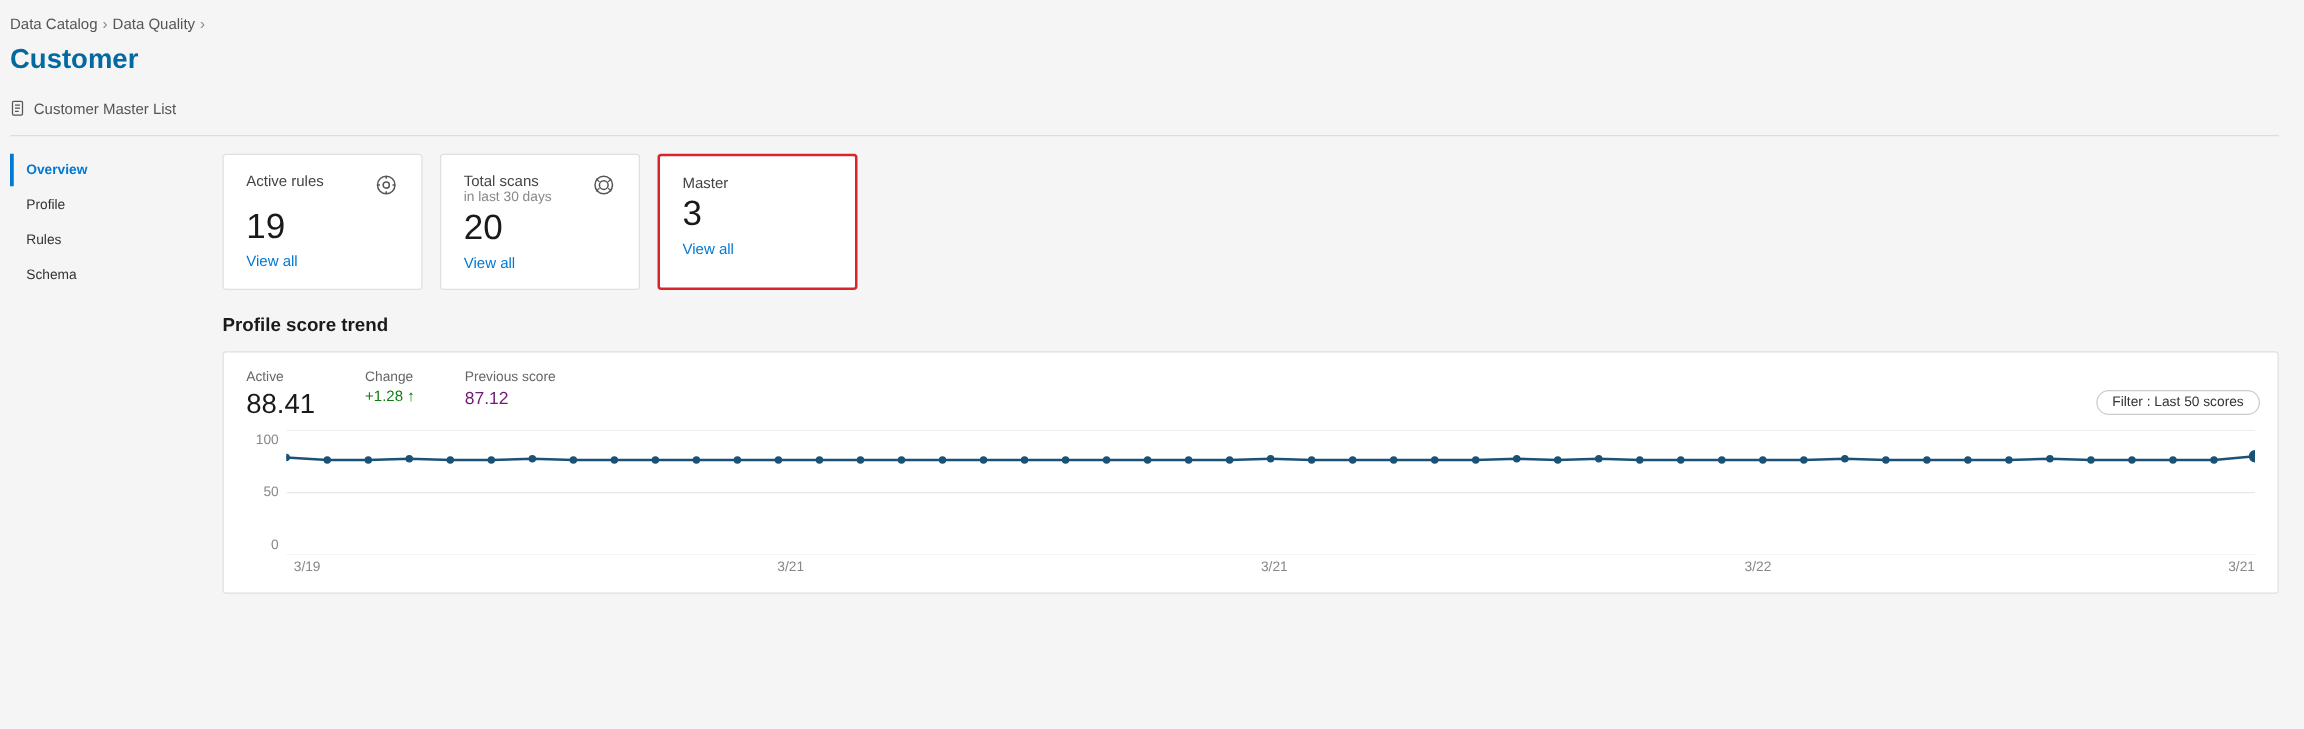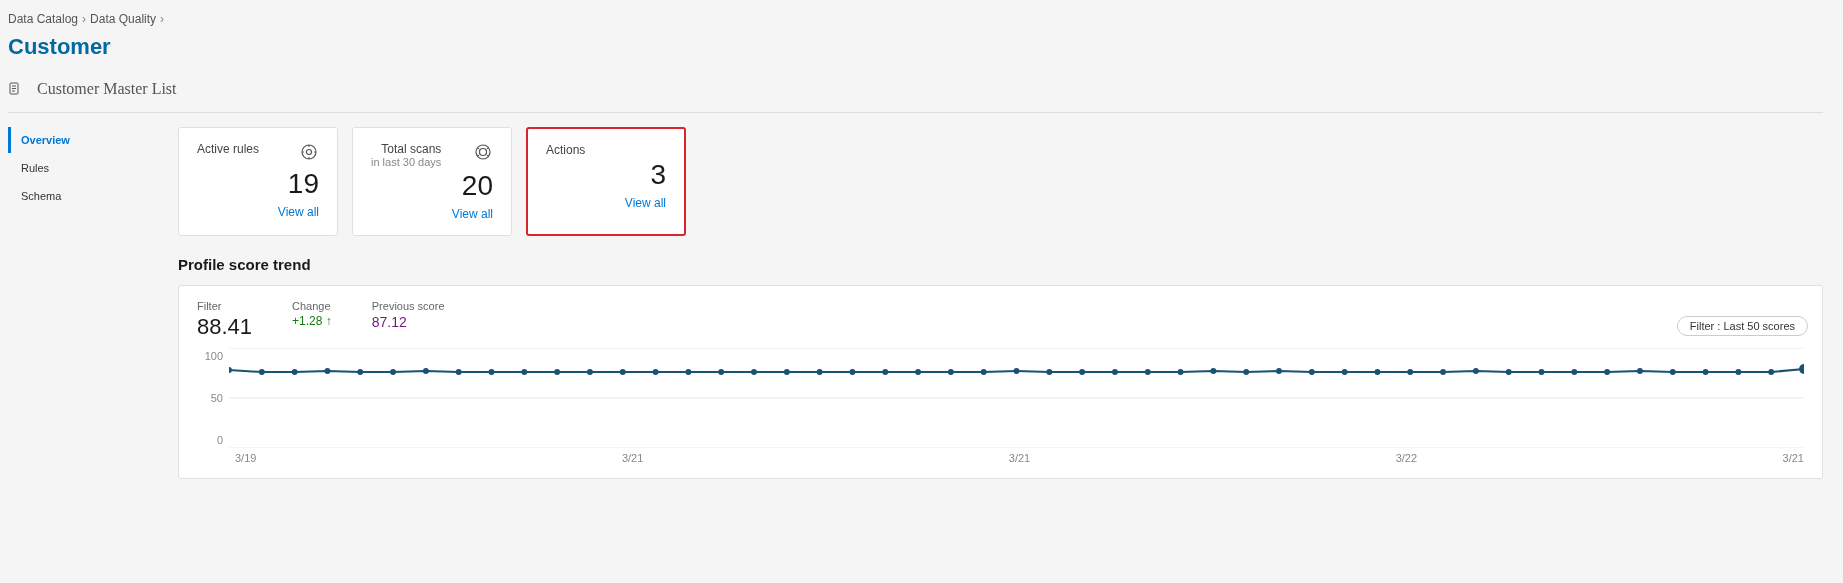--- a/index.html
+++ b/index.html
@@ -26,25 +26,24 @@
     .breadcrumb .sep { color: #888; }
     .page-title {
       font-size: 22px;
       font-weight: 600;
       color: #0369a1;
       margin-bottom: 20px;
     }
     .page-subtitle {
       display: flex;
       align-items: center;
-      gap: 15px;
-      font-size: 16px;
+      gap: 5px;
+      font-size: 12px;
       color: #555;
       margin-bottom: 14px;
-      font-family: Liberation Serif, serif;
     }
     .page-subtitle .doc-icon {
       width: 14px;
       height: 14px;
       display: inline-block;
     }
     .divider-line {
       border: none;
       border-top: 1px solid #ddd;
       margin-bottom: 14px;
@@ -80,21 +79,20 @@
       gap: 14px;
       margin-bottom: 20px;
     }
     .card {
       background: #fff;
       border: 1px solid #e0e0e0;
       border-radius: 3px;
       padding: 14px 18px 14px 18px;
       min-width: 160px;
       position: relative;
-      text-align: right;
     }
     .card.highlighted {
       border: 2px solid #d9242b;
     }
     .card-header {
       display: flex;
       justify-content: space-between;
       align-items: flex-start;
       margin-bottom: 2px;
     }
@@ -201,20 +199,21 @@
     </svg>
     <span>Customer Master List</span>
   </div>
 
   <hr class="divider-line">
 
   <div class="main-layout">
 
     <div class="sidebar">
       <div class="sidebar-item active">Overview</div>
+      <div class="sidebar-item">Profile</div>
       <div class="sidebar-item">Rules</div>
       <div class="sidebar-item">Schema</div>
     </div>
 
     <div class="content-area">
 
       <div class="cards-row">
 
         <div class="card">
           <div class="card-header">
@@ -252,36 +251,36 @@
                 <line x1="16" y1="15" x2="13.5" y2="12.5" stroke="#555" stroke-width="1"></line>
               </svg>
             </div>
           </div>
           <div class="card-value">20</div>
           <a class="card-link">View all</a>
         </div>
 
         <div class="card highlighted">
           <div class="card-header">
-            <div class="card-title">Actions</div>
+            <div class="card-title">Master</div>
           </div>
           <div class="card-value">3</div>
           <a class="card-link">View all</a>
         </div>
 
       </div>
 
       <div class="section-title">Profile score trend</div>
 
       <div class="chart-container">
         <button class="filter-btn">Filter : Last 50 scores</button>
 
         <div class="chart-meta">
           <div class="chart-meta-item">
-            <label>Filter</label>
+            <label>Active</label>
             <div class="value">88.41</div>
           </div>
           <div class="chart-meta-item">
             <label>Change</label>
             <div class="change">+1.28 ↑</div>
           </div>
           <div class="chart-meta-item">
             <label>Previous score</label>
             <div class="prev-score">87.12</div>
           </div>

